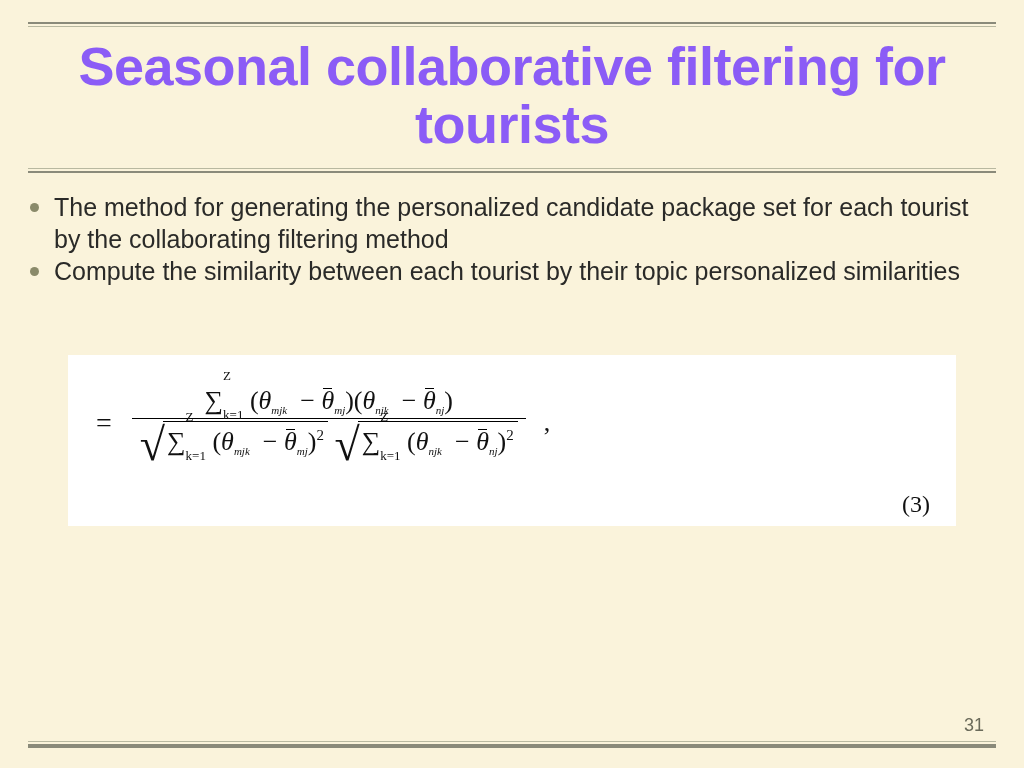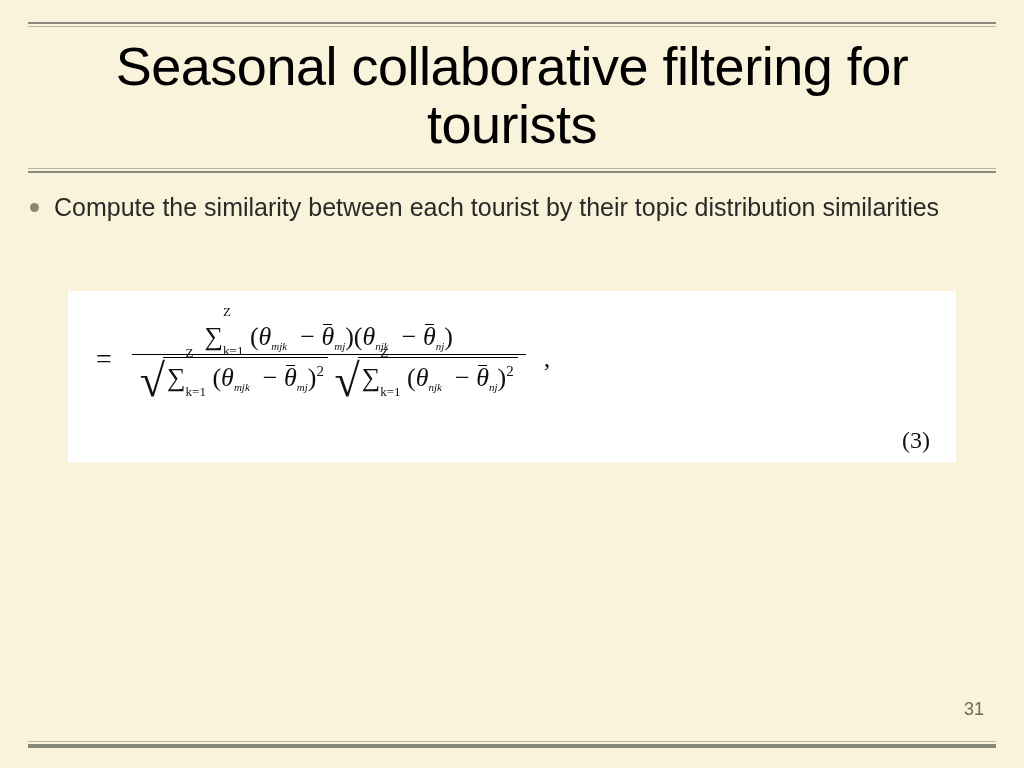--- a/index.html
+++ b/index.html
@@ -19,23 +19,23 @@
     height: 2px;
     background: #8a8a7a;
     margin-bottom: 2px;
   }
   .rule-top-thin {
     height: 1px;
     background: #b8b8a0;
     margin-bottom: 10px;
   }
   .title {
-    color: #000000;
+    color: #8b5cf6;
     font-size: 54px;
-    font-weight: 400;
+    font-weight: 700;
     text-align: center;
     line-height: 1.08;
     letter-spacing: -0.5px;
     margin: 4px 0 14px 0;
   }
   .rule-mid {
     height: 1px;
     background: #b8b8a0;
     margin-bottom: 2px;
   }
@@ -139,21 +139,21 @@
   .trailcomma { font-size: 26px; margin-left: 4px; }
   .eqnum {
     text-align: right;
     font-size: 24px;
     margin-top: 28px;
     padding-right: 4px;
   }
   .page-num {
     position: absolute;
     right: 40px;
-    bottom: 48px;
+    bottom: 32px;
     font-size: 18px;
     color: #6a6a5a;
   }
   .bottom-rule1 {
     position: absolute;
     left: 28px; right: 28px;
     bottom: 26px;
     height: 1px;
     background: #b8b8a0;
   }
@@ -172,21 +172,22 @@
 
   <div class="rule-top"></div>
   <div class="rule-top-thin"></div>
 
   <h1 class="title">Seasonal collaborative filtering for tourists</h1>
 
   <div class="rule-mid"></div>
   <div class="rule-mid2"></div>
 
   <ul class="bullets">
-    <li>Compute the similarity between each tourist by their topic distribution similarities</li>
+    <li>The method for generating the personalized candidate package set for each tourist by the collaborating filtering method</li>
+    <li>Compute the similarity between each tourist by their topic personalized similarities</li>
   </ul>
 
   <div class="formula-box">
     <div class="formula-row">
       <span class="eq">=</span>
 
       <span class="frac">
         <span class="num">
           <span class="sum">∑</span><span class="lim"><span style="display:block;transform:translateY(-16px)">Z</span><span style="display:block;transform:translateY(10px)">k=1</span></span>
           (<span class="theta">θ</span><span class="subs">mjk</span>

